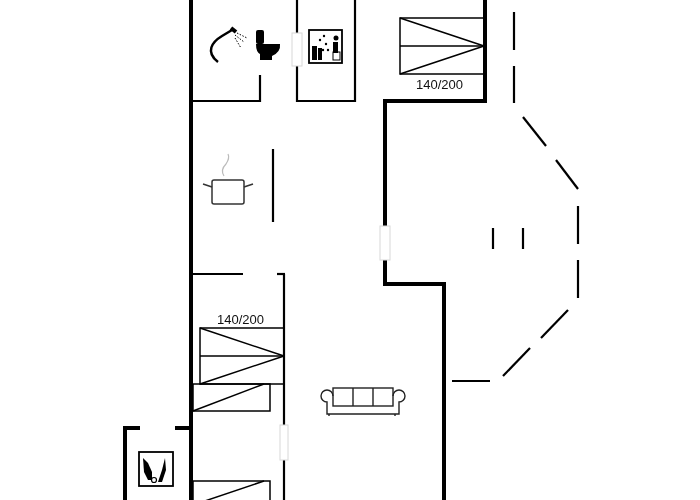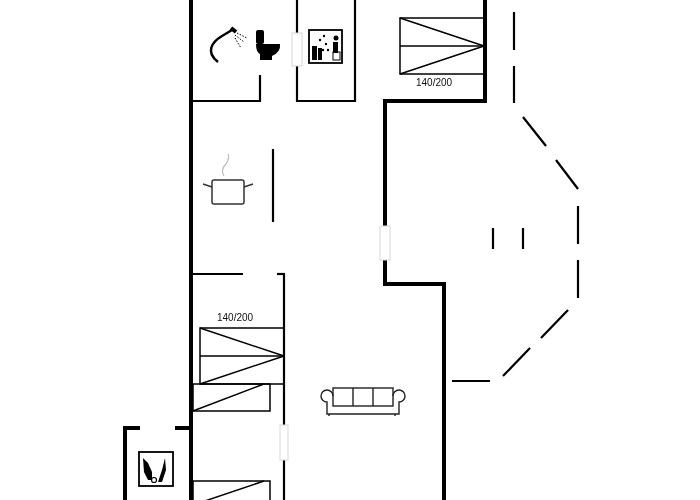--- a/index.html
+++ b/index.html
@@ -1,18 +1,18 @@
 <!DOCTYPE html>
 <html><head>
   <meta charset="utf-8">
   <style>
     html, body { margin: 0; padding: 0; background: #ffffff; }
     body { width: 700px; height: 500px; overflow: hidden; position: relative; font-family: "Liberation Sans", sans-serif; }
     #plan { position: absolute; left: 0; top: 0; }
-    .label { position: absolute; font-size: 10px; color: #111; font-family: "Liberation Sans", sans-serif; }
+    .label { position: absolute; font-size: 13px; color: #111; font-family: "Liberation Sans", sans-serif; }
   </style>
 </head>
 <body>
 
 <svg id="plan" width="700" height="500" viewBox="0 0 700 500" xmlns="http://www.w3.org/2000/svg">
   <g fill="none" stroke="#000" stroke-linecap="butt">
 
     <g stroke-width="4">
       <line x1="191" y1="0" x2="191" y2="500"></line>
       <line x1="485" y1="0" x2="485" y2="103"></line>

